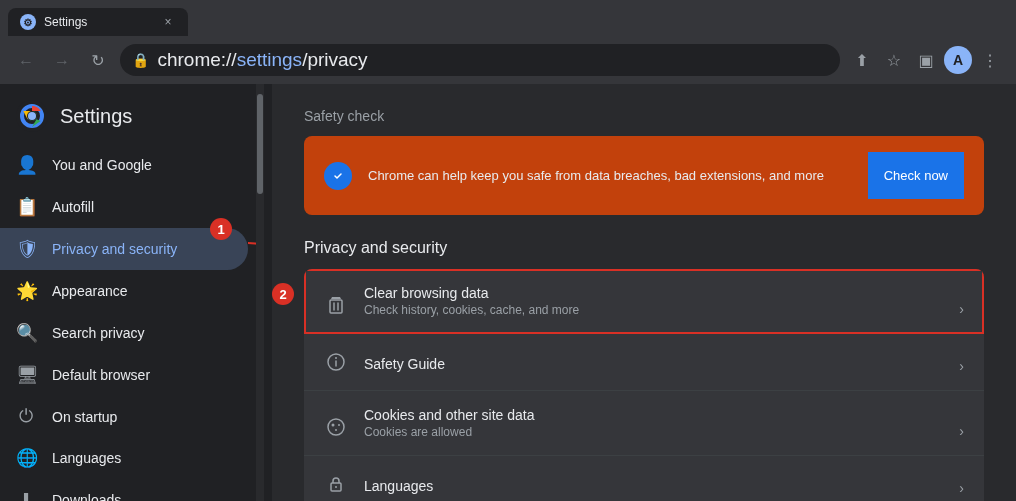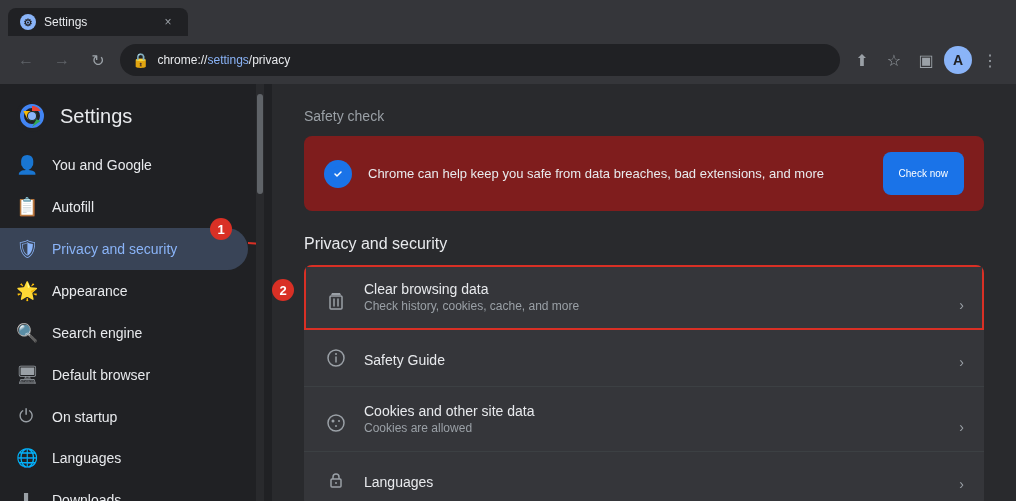--- a/index.html
+++ b/index.html
@@ -99,21 +99,21 @@
       display: flex;
       align-items: center;
       padding: 0 12px;
       gap: 8px;
     }
     .url-secure-icon {
       color: #9aa0a6;
       font-size: 14px;
     }
     .url-text {
-      font-size: 12px;
+      font-size: 19px;
       color: #e8eaed;
       flex: 1;
     }
     .url-text .highlight { color: #8ab4f8; }
     .addressbar-actions {
       display: flex;
       align-items: center;
       gap: 4px;
     }
     .action-btn {
@@ -229,21 +229,21 @@
     }
 
     .section-title {
       font-size: 14px;
       color: #9aa0a6;
       margin-bottom: 12px;
     }
 
     
     .safety-card {
-      background: #7f1d1d;
+      background: #c2410c;
       border-radius: 8px;
       padding: 16px 20px;
       display: flex;
       align-items: center;
       gap: 16px;
       margin-bottom: 24px;
     }
     .safety-icon {
       width: 28px;
       height: 28px;
@@ -258,23 +258,23 @@
     }
     .safety-text {
       flex: 1;
       font-size: 13px;
       color: #e8eaed;
     }
     .check-now-btn {
       background: #1a73e8;
       color: white;
       border: none;
-      border-radius: 8px;
+      border-radius: 0;
       padding: 16px 16px;
-      font-size: 10px;
+      font-size: 13px;
       cursor: pointer;
       white-space: nowrap;
     }
 
     
     .privacy-section-title {
       font-size: 16px;
       color: #e8eaed;
       margin-bottom: 8px;
     }
@@ -400,21 +400,21 @@
         </defs>
         <path d="M10,5 Q40,5 50,30" stroke="#d93025" stroke-width="2" fill="none" marker-end="url(#arrow)"></path>
       </svg>
     </div>
     <div class="sidebar-item">
       <span class="sidebar-item-icon">🌟</span>
       <span class="sidebar-item-label">Appearance</span>
     </div>
     <div class="sidebar-item">
       <span class="sidebar-item-icon">🔍</span>
-      <span class="sidebar-item-label">Search engine</span>
+      <span class="sidebar-item-label">Search privacy</span>
     </div>
     <div class="sidebar-item">
       <span class="sidebar-item-icon">🖥</span>
       <span class="sidebar-item-label">Default browser</span>
     </div>
     <div class="sidebar-item">
       <span class="sidebar-item-icon">⏻</span>
       <span class="sidebar-item-label">On startup</span>
     </div>
     <div class="sidebar-item">

